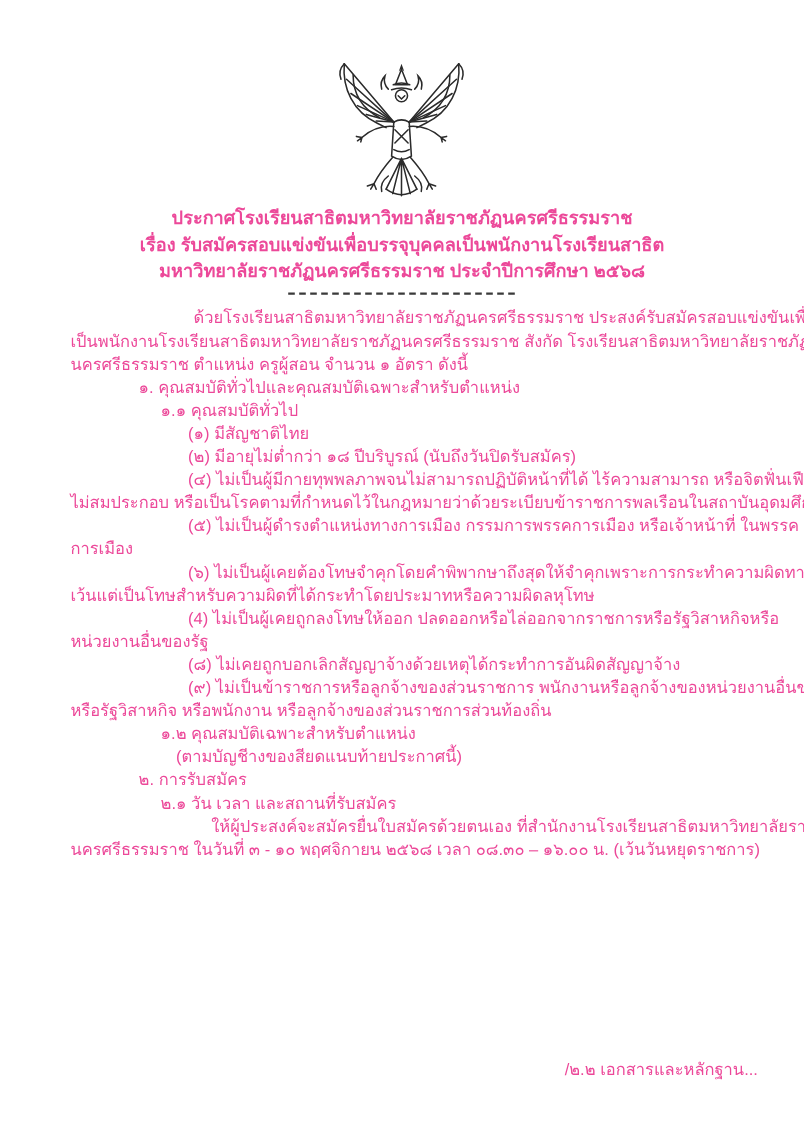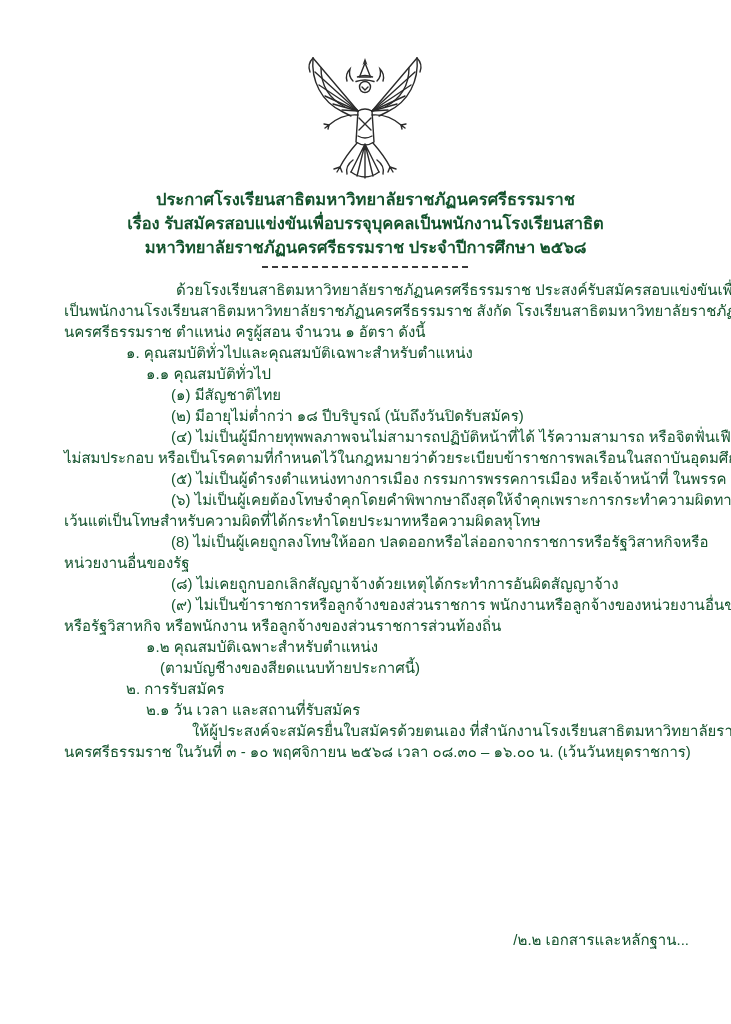--- a/index.html
+++ b/index.html
@@ -1,32 +1,32 @@
 <!DOCTYPE html>
 <html><head>
 <meta charset="utf-8">
 <style>
   html,body{margin:0;padding:0;background:#e8e8e8;}
   .page{position:relative;width:731px;height:1024px;margin:0 auto;background:#ffffff;
-        font-family:"Liberation Sans","DejaVu Sans",sans-serif;color:#14532d;overflow:hidden;}
+        font-family:"Liberation Sans","DejaVu Sans",sans-serif;color:#ec4899;overflow:hidden;}
   .emblem{position:absolute;top:52px;left:295px;width:140px;height:132px;}
   .title-block{position:absolute;top:187px;left:0;width:731px;text-align:center;
                font-weight:700;font-size:16.5px;line-height:24px;}
   .separator{position:absolute;top:266px;left:262px;width:206px;height:0;
              border-top:2.5px dashed #3a3a3a;}
   .doc-body{position:absolute;top:279px;left:64px;width:608px;font-size:15px;line-height:21px;}
   .ln{height:21px;white-space:nowrap;}
   .b{font-weight:400;}
   .ind-para{padding-left:112px;}
   .ind-para2{padding-left:128px;}
   .ind-sec{padding-left:62px;}
   .ind-sub{padding-left:82px;}
   .ind-item{padding-left:107px;}
   .ind-note{padding-left:96px;}
-  .footer{position:absolute;top:928px;right:42px;font-size:15px;margin-left:28px;}
+  .footer{position:absolute;top:960px;right:42px;font-size:15px;margin-left:28px;}
   svg{display:block;}
 </style>
 </head>
 <body>
 
 <div class="page">
 
   <div class="emblem">
     <svg width="140" height="132" viewBox="0 0 140 132" fill="none" stroke="#2b2b2b" stroke-width="1.4" stroke-linecap="round">
 
@@ -96,23 +96,24 @@
     <div class="ln"><span>นครศรีธรรมราช </span><span class="b">ตำแหน่ง ครูผู้สอน จำนวน ๑ อัตรา ดังนี้</span></div>
 
     <div class="ln ind-sec b">๑. คุณสมบัติทั่วไปและคุณสมบัติเฉพาะสำหรับตำแหน่ง</div>
     <div class="ln ind-sub b">๑.๑ คุณสมบัติทั่วไป</div>
 
     <div class="ln ind-item">(๑) มีสัญชาติไทย</div>
     <div class="ln ind-item">(๒) มีอายุไม่ต่ำกว่า ๑๘ ปีบริบูรณ์ (นับถึงวันปิดรับสมัคร)</div>
     <div class="ln ind-item">(๔) ไม่เป็นผู้มีกายทุพพลภาพจนไม่สามารถปฏิบัติหน้าที่ได้ ไร้ความสามารถ หรือจิตฟั่นเฟือน</div>
     <div class="ln">ไม่สมประกอบ หรือเป็นโรคตามที่กำหนดไว้ในกฎหมายว่าด้วยระเบียบข้าราชการพลเรือนในสถาบันอุดมศึกษา</div>
     <div class="ln ind-item">(๕) ไม่เป็นผู้ดำรงตำแหน่งทางการเมือง กรรมการพรรคการเมือง หรือเจ้าหน้าที่ ในพรรค</div>
+    <div class="ln">การเมือง</div>
     <div class="ln ind-item">(๖) ไม่เป็นผู้เคยต้องโทษจำคุกโดยคำพิพากษาถึงสุดให้จำคุกเพราะการกระทำความผิดทางอาญา</div>
     <div class="ln">เว้นแต่เป็นโทษสำหรับความผิดที่ได้กระทำโดยประมาทหรือความผิดลหุโทษ</div>
-    <div class="ln ind-item">(8) ไม่เป็นผู้เคยถูกลงโทษให้ออก  ปลดออกหรือไล่ออกจากราชการหรือรัฐวิสาหกิจหรือ</div>
+    <div class="ln ind-item">(4) ไม่เป็นผู้เคยถูกลงโทษให้ออก  ปลดออกหรือไล่ออกจากราชการหรือรัฐวิสาหกิจหรือ</div>
     <div class="ln">หน่วยงานอื่นของรัฐ</div>
     <div class="ln ind-item">(๘) ไม่เคยถูกบอกเลิกสัญญาจ้างด้วยเหตุได้กระทำการอันผิดสัญญาจ้าง</div>
     <div class="ln ind-item">(๙) ไม่เป็นข้าราชการหรือลูกจ้างของส่วนราชการ  พนักงานหรือลูกจ้างของหน่วยงานอื่นของรัฐ</div>
     <div class="ln">หรือรัฐวิสาหกิจ  หรือพนักงาน  หรือลูกจ้างของส่วนราชการส่วนท้องถิ่น</div>
 
     <div class="ln ind-sub b">๑.๒ คุณสมบัติเฉพาะสำหรับตำแหน่ง</div>
     <div class="ln ind-note">(ตามบัญชีางของสียดแนบท้ายประกาศนี้)</div>
 
     <div class="ln ind-sec b">๒. การรับสมัคร</div>
     <div class="ln ind-sub b">๒.๑ วัน เวลา และสถานที่รับสมัคร</div>

